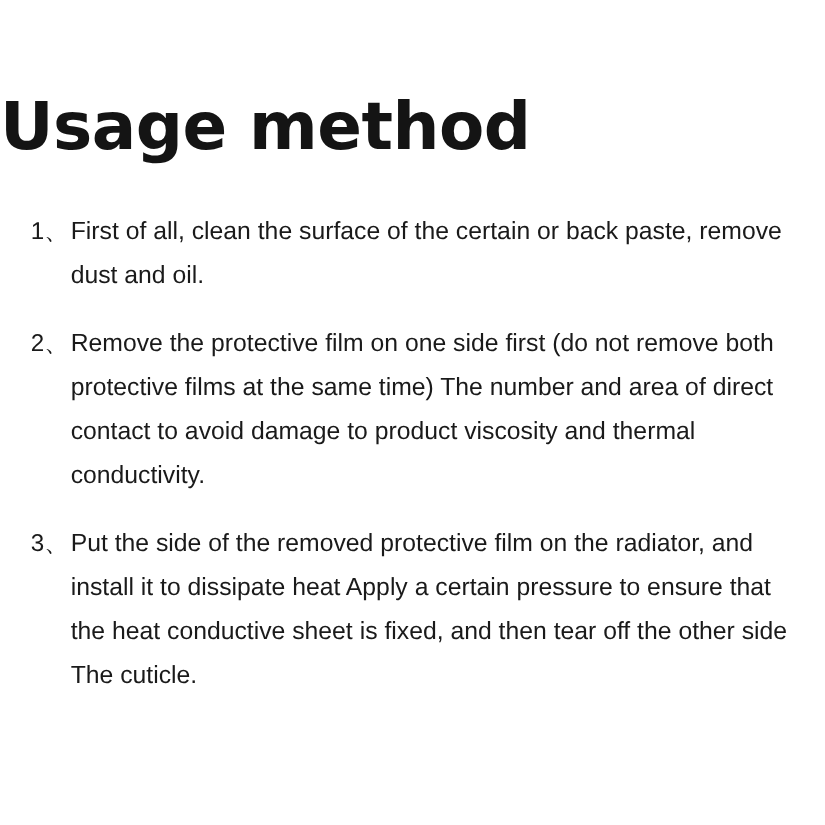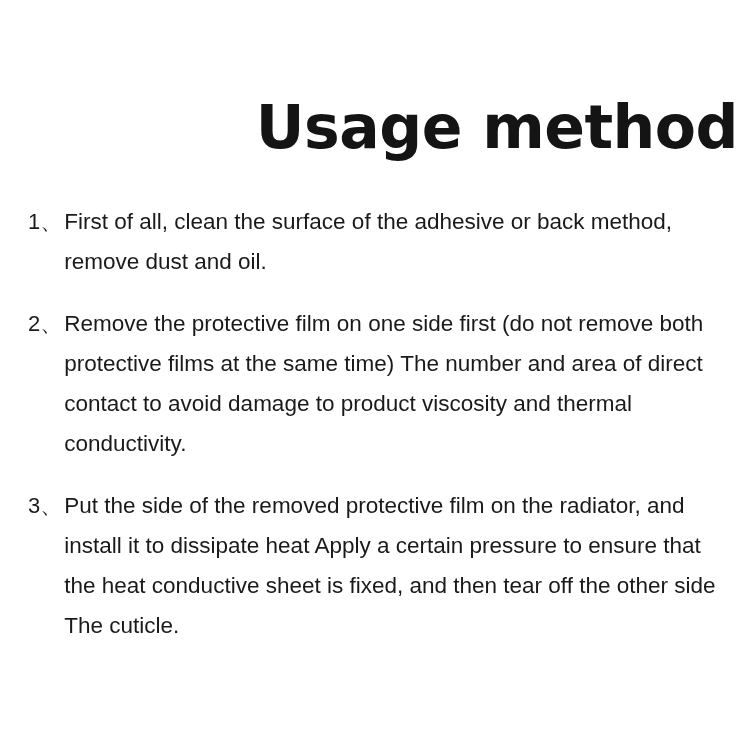--- a/index.html
+++ b/index.html
@@ -15,27 +15,27 @@
     overflow: hidden;
   }
   .page {
     position: relative;
     width: 750px;
     height: 750px;
     box-sizing: border-box;
     background: #ffffff;
   }
   .title {
-    text-align: right;
+    text-align: left;
     font-family: "DejaVu Sans", sans-serif;
     font-weight: bold;
     font-size: 60px;
     letter-spacing: -0.5px;
     color: #141414;
-    margin: 12px;
+    margin: 0;
     padding-top: 82px;
     line-height: 1.1;
   }
   .steps {
     margin: 0;
     padding: 0;
     list-style: none;
     position: absolute;
     top: 190px;
     left: 28px;
@@ -66,21 +66,21 @@
 <body>
 
 <div class="page">
 
   <h1 class="title">Usage method</h1>
 
   <ul class="steps">
 
     <li class="step">
       <span class="step-num">1、</span>
-      <span class="step-text">First of all, clean the surface of the adhesive or back method, remove dust and oil.</span>
+      <span class="step-text">First of all, clean the surface of the certain or back paste, remove dust and oil.</span>
     </li>
 
     <li class="step">
       <span class="step-num">2、</span>
       <span class="step-text">Remove the protective film on one side first (do not remove both protective films at the same time) The number and area of direct contact to avoid damage to product viscosity and thermal conductivity.</span>
     </li>
 
     <li class="step">
       <span class="step-num">3、</span>
       <span class="step-text">Put the side of the removed protective film on the radiator, and install it to dissipate heat Apply a certain pressure to ensure that the heat conductive sheet is fixed, and then tear off the other side The cuticle.</span>

